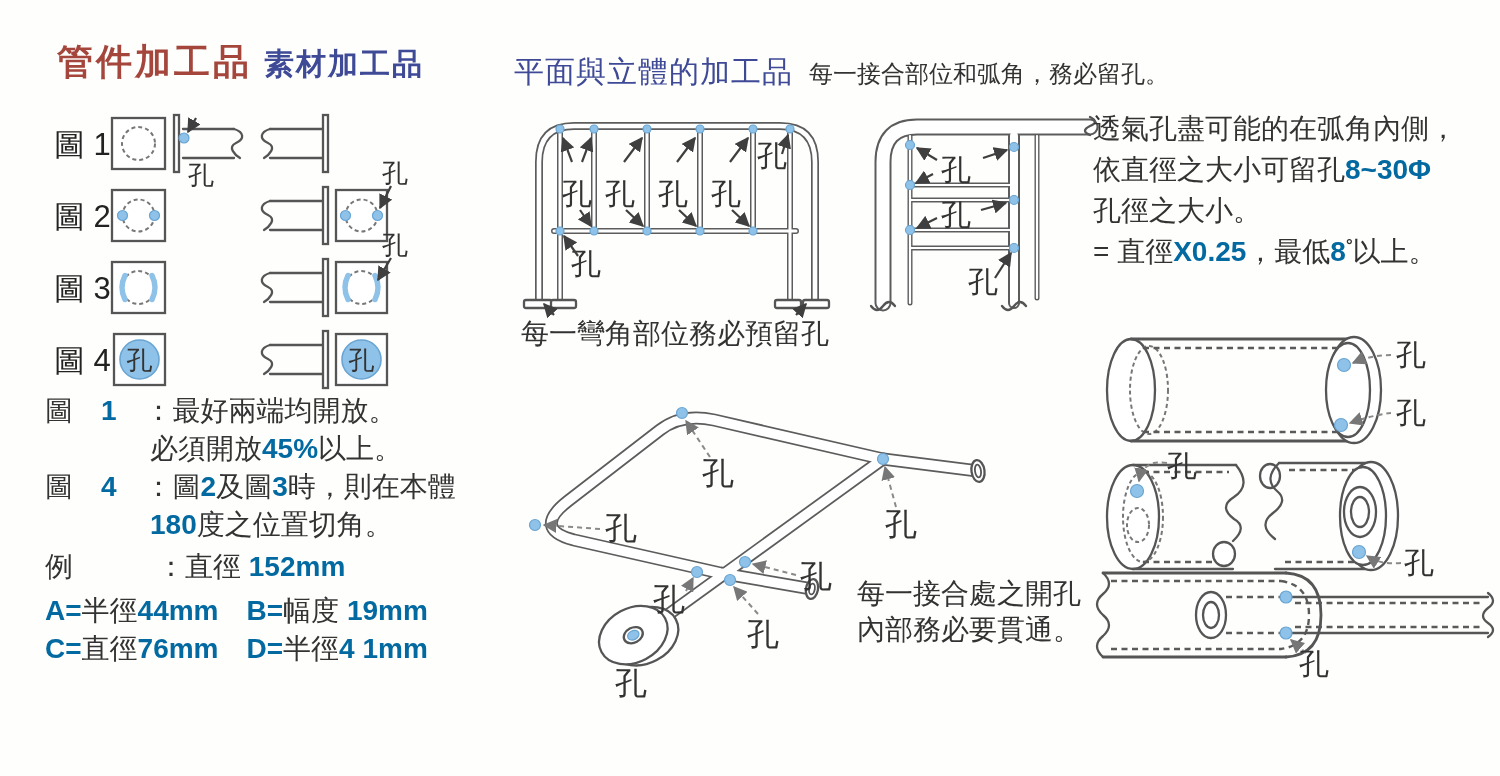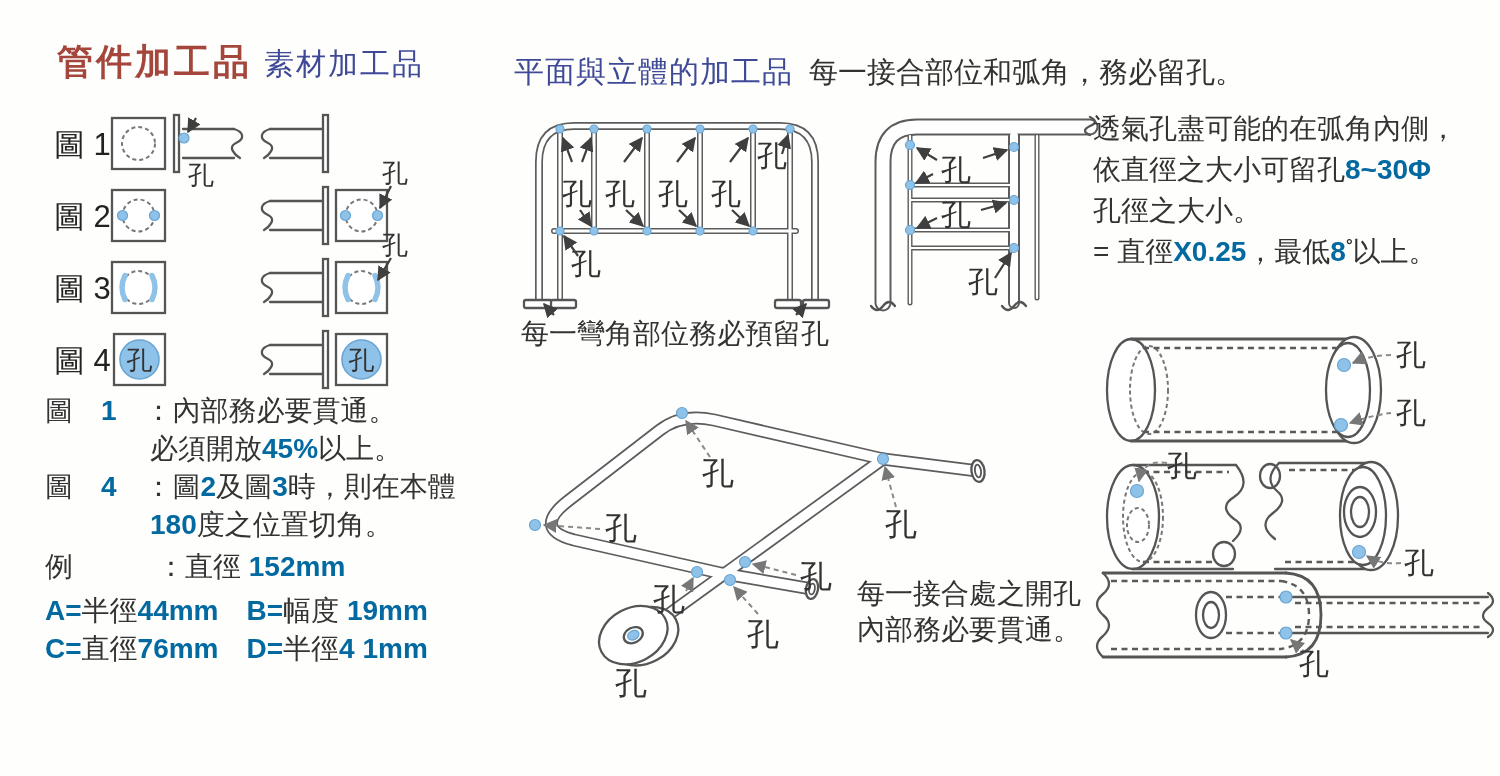--- a/index.html
+++ b/index.html
@@ -8,23 +8,23 @@
   }
   *{box-sizing:border-box;}
   html,body{margin:0;padding:0;}
   body{
     width:1500px;height:776px;position:relative;overflow:hidden;
     background:#fefefc;color:var(--ink);
     font-family:"Liberation Sans","DejaVu Sans",sans-serif;
   }
   .abs{position:absolute;}
   .main-title{font-size:36px;font-weight:700;color:var(--red);letter-spacing:3px;}
-  .sub-title{font-size:30px;font-weight:400;color:var(--indigo);margin-left:12px;letter-spacing:2px;}
+  .sub-title{font-size:30px;font-weight:700;color:var(--indigo);margin-left:12px;letter-spacing:2px;}
   .mid-title{font-size:30px;font-weight:400;color:var(--indigo);letter-spacing:1px;}
-  .mid-sub{font-size:29px;color:#333;margin-left:16px;}
+  .mid-sub{font-size:24px;color:#333;margin-left:16px;}
   .cap{font-size:28px;color:#333;line-height:36px;}
   .notes{font-size:28px;color:#333;}
   .note-line{height:38px;white-space:nowrap;}
   .note-line.indent{padding-left:105px;}
   .notes b,.rtext b{font-weight:700;color:#0369a1;}
   .rtext{font-size:28px;color:#333;}
   .rtext div{height:41px;white-space:nowrap;}
   sup{font-size:60%;}
   
   svg{overflow:visible;}
@@ -138,21 +138,21 @@
     <path class="ln" d="M220,239 H272"></path>
     <path class="ln" d="M220,268 H272"></path>
     <rect class="wfill" x="273" y="225" width="5" height="57"></rect>
     <rect class="wfill" x="286" y="228" width="51" height="51"></rect>
     <circle class="dotBig" cx="311.5" cy="253.5" r="19.5"></circle>
     <text class="holeTxt holeSm" x="311.5" y="263" text-anchor="middle" fill="#2b2b2b">孔</text>
   </g>
 </svg>
 
 <div class="abs notes" style="left:45px;top:392px">
-  <div class="note-line"><span>圖　</span><b>1</b><span>　：內部務必要貫通。</span></div>
+  <div class="note-line"><span>圖　</span><b>1</b><span>　：最好兩端均開放。</span></div>
   <div class="note-line indent"><span>必須開放</span><b>45%</b><span>以上。</span></div>
   <div class="note-line"><span>圖　</span><b>4</b><span>　：圖</span><b>2</b><span>及圖</span><b>3</b><span>時，則在本體</span></div>
   <div class="note-line indent"><b>180</b><span>度之位置切角。</span></div>
   <div class="note-line" style="margin-top:4px"><span>例　　　：直徑 </span><b>152mm</b></div>
   <div class="note-line" style="margin-top:6px"><b>A=</b><span>半徑</span><b>44mm</b><b>　B=</b><span>幅度 </span><b>19mm</b></div>
   <div class="note-line"><b>C=</b><span>直徑</span><b>76mm</b><b>　D=</b><span>半徑</span><b>4 1mm</b></div>
 </div>
 
 <div class="abs" style="left:514px;top:52px">
   <span class="mid-title">平面與立體的加工品</span><span class="mid-sub">每一接合部位和弧角，務必留孔。</span>

